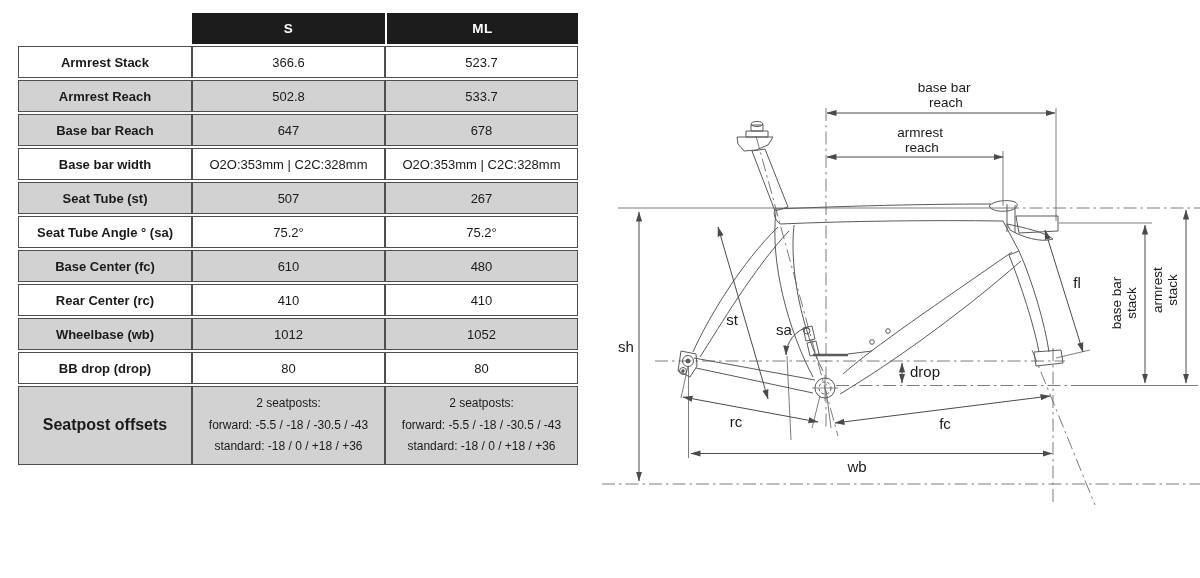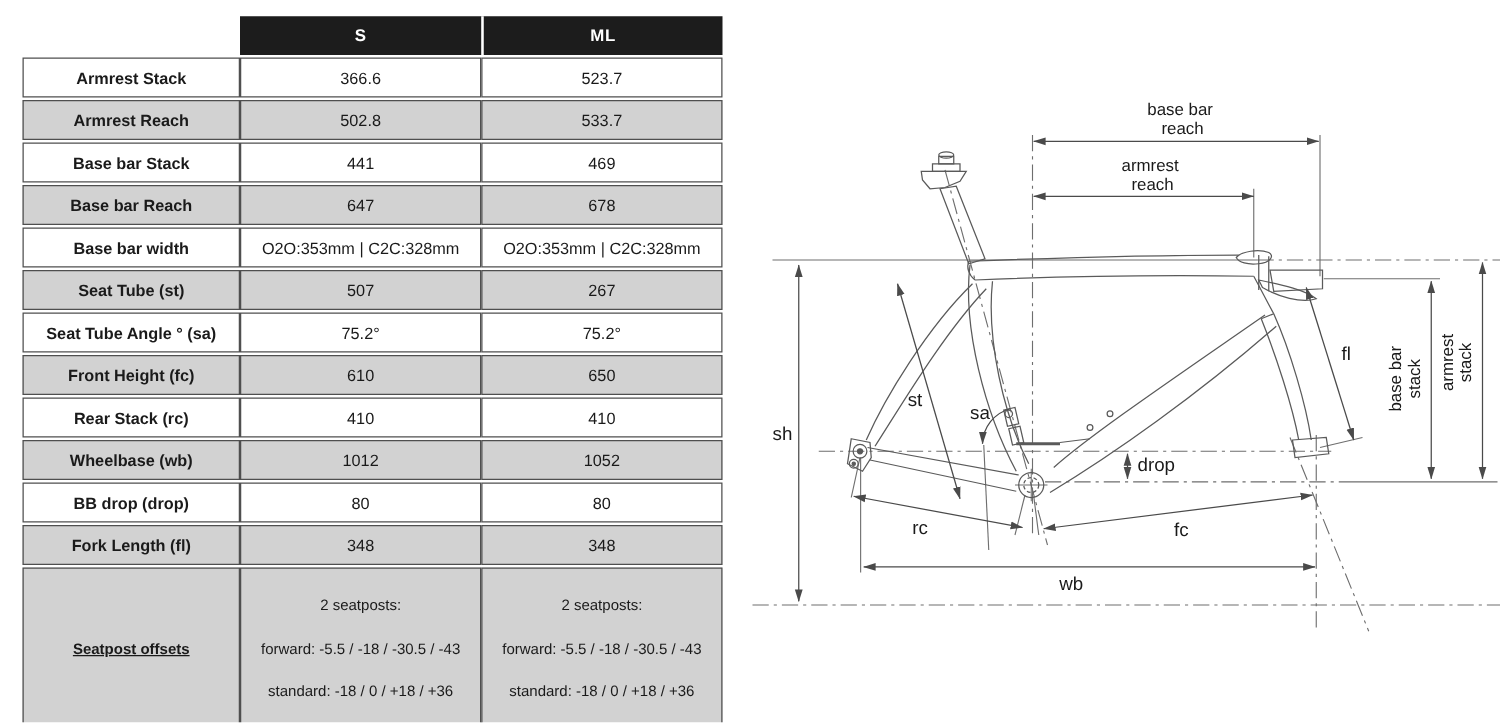--- a/index.html
+++ b/index.html
@@ -12,22 +12,22 @@
   table.geo th{box-sizing:border-box;height:31px;font-size:13.5px;font-weight:700;letter-spacing:.5px;}
   table.geo th.blank{background:transparent;border:none;}
   table.geo th.size{background:#1c1c1c;color:#fff;}
   table.geo th.ml{border-left:2px solid #fff;}
   table.geo td{box-sizing:border-box;border:1px solid #4f4f4f;height:32px;text-align:center;
                vertical-align:middle;font-size:13px;padding:1px 4px;}
   table.geo td.label{font-weight:700;}
   tr.w td{background:#ffffff;}
   tr.g td{background:#d2d2d2;}
   tr.offsets td{height:auto;font-size:12px;padding:3px 5px;line-height:1.3;}
-  tr.offsets td.label{font-size:12px;text-decoration:underline;}
-  .off-line{margin:19px 0;}
+  tr.offsets td.label{font-size:16px;}
+  .off-line{margin:6px 0;}
   svg.diagram{position:absolute;left:0;top:0;}
   svg text{font-family:"Liberation Sans",sans-serif;fill:#1a1a1a;}
 </style>
 </head>
 <body>
 
 <div class="wrap">
 
   <table class="geo">
     <colgroup>
@@ -44,25 +44,20 @@
     <tr class="w">
       <td class="label">Armrest Stack</td>
       <td>366.6</td>
       <td>523.7</td>
     </tr>
     <tr class="g">
       <td class="label">Armrest Reach</td>
       <td>502.8</td>
       <td>533.7</td>
     </tr>
-    <tr class="w">
-      <td class="label">Base bar Stack</td>
-      <td>441</td>
-      <td>469</td>
-    </tr>
     <tr class="g">
       <td class="label">Base bar Reach</td>
       <td>647</td>
       <td>678</td>
     </tr>
     <tr class="w">
       <td class="label">Base bar width</td>
       <td>O2O:353mm | C2C:328mm</td>
       <td>O2O:353mm | C2C:328mm</td>
     </tr>
@@ -70,43 +65,38 @@
       <td class="label">Seat Tube (st)</td>
       <td>507</td>
       <td>267</td>
     </tr>
     <tr class="w">
       <td class="label">Seat Tube Angle ° (sa)</td>
       <td>75.2°</td>
       <td>75.2°</td>
     </tr>
     <tr class="g">
-      <td class="label">Front Height (fc)</td>
+      <td class="label">Base Center (fc)</td>
       <td>610</td>
-      <td>650</td>
-    </tr>
-    <tr class="w">
-      <td class="label">Rear Stack (rc)</td>
+      <td>480</td>
+    </tr>
+    <tr class="w">
+      <td class="label">Rear Center (rc)</td>
       <td>410</td>
       <td>410</td>
     </tr>
     <tr class="g">
       <td class="label">Wheelbase (wb)</td>
       <td>1012</td>
       <td>1052</td>
     </tr>
     <tr class="w">
       <td class="label">BB drop (drop)</td>
       <td>80</td>
       <td>80</td>
-    </tr>
-    <tr class="g">
-      <td class="label">Fork Length (fl)</td>
-      <td>348</td>
-      <td>348</td>
     </tr>
     <tr class="g offsets">
       <td class="label">Seatpost offsets</td>
       <td>
         <div class="off-line">2 seatposts:</div>
         <div class="off-line">forward: -5.5 / -18 / -30.5 / -43</div>
         <div class="off-line">standard: -18 / 0 / +18 / +36</div>
       </td>
       <td>
         <div class="off-line">2 seatposts:</div>

